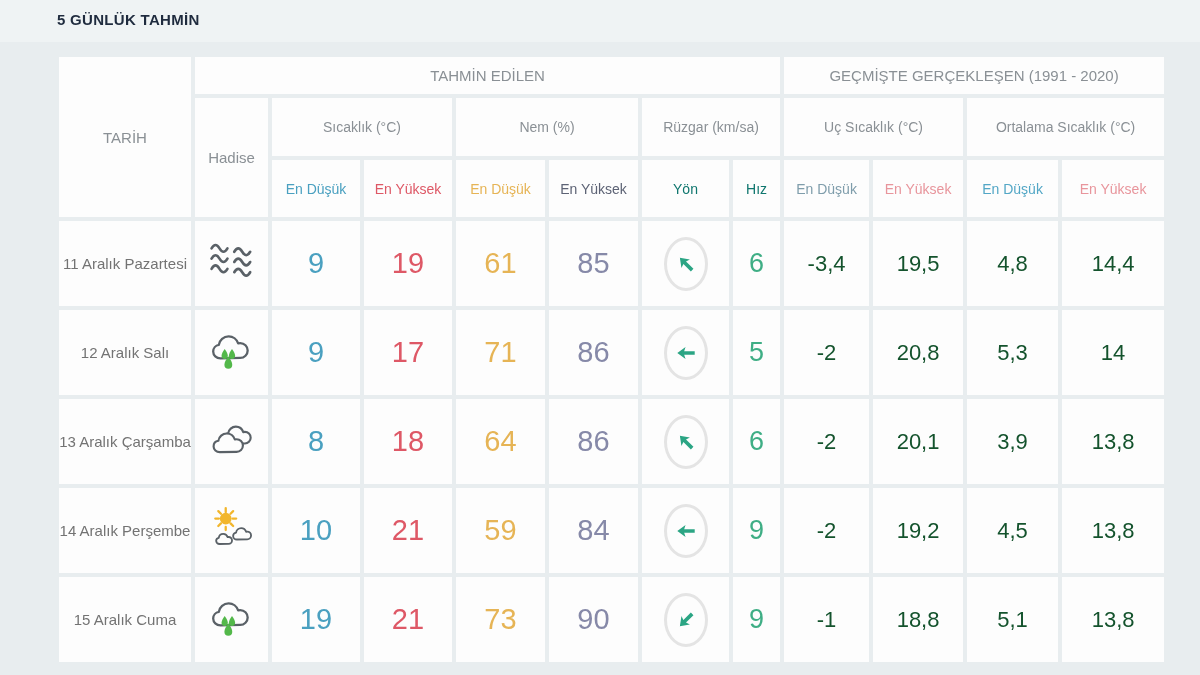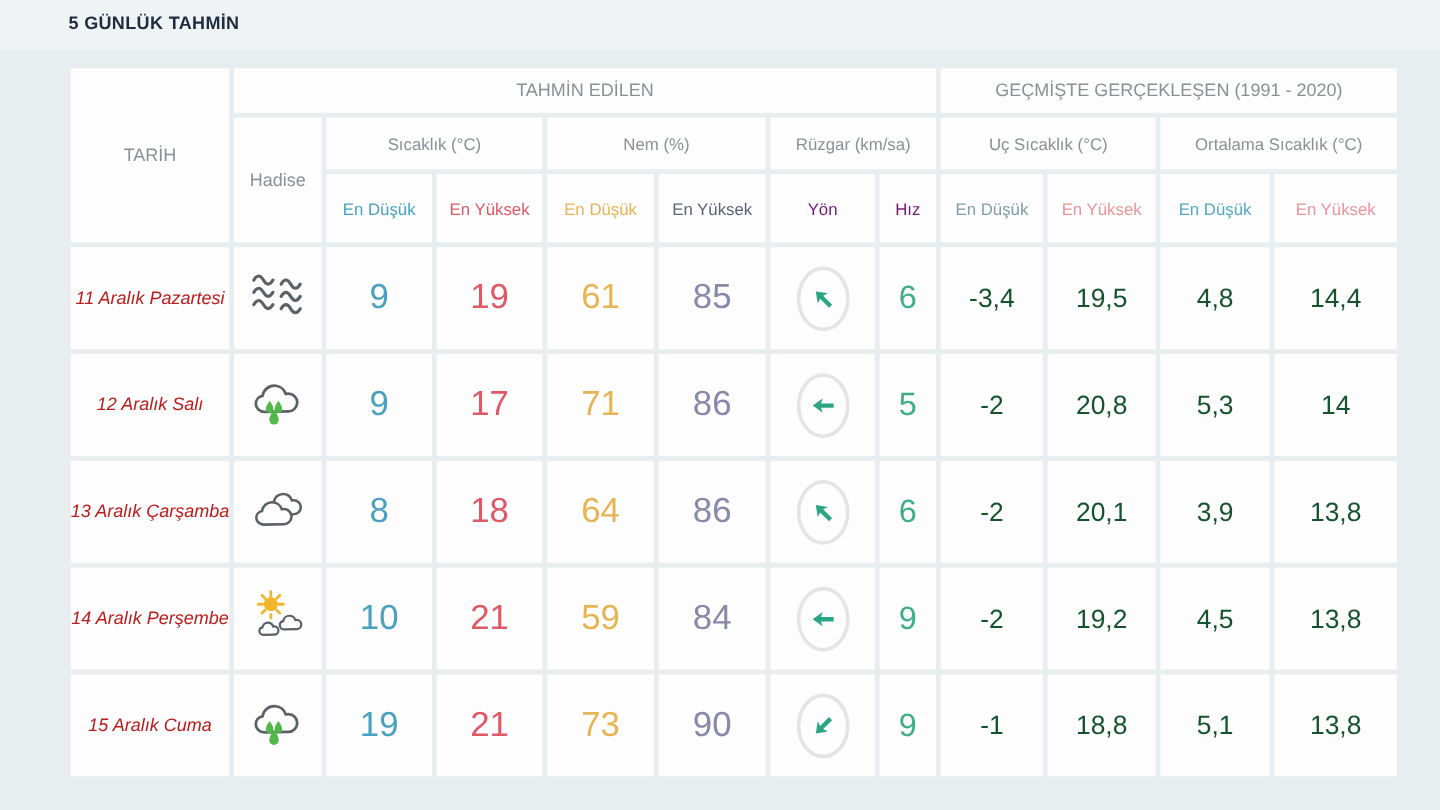--- a/index.html
+++ b/index.html
@@ -5,33 +5,33 @@
   html,body{margin:0;padding:0;}
   body{font-family:"Liberation Sans","DejaVu Sans",sans-serif;}
   .page{position:relative;width:1200px;height:675px;background:#e8edef;overflow:hidden;}
   .topband{position:absolute;left:0;top:0;width:100%;height:42px;background:#eff3f4;}
   .page-title{position:absolute;left:17px;top:11px;font-size:15px;font-weight:bold;
     color:#1f2b3e;letter-spacing:.3px;margin-left:40px;}
   table.forecast{position:absolute;left:55px;top:53px;width:1113px;border-collapse:separate;
     border-spacing:4px;table-layout:fixed;}
   td{background:#fdfdfd;text-align:center;vertical-align:middle;padding:0;overflow:hidden;}
   tr.band1 td{height:37px;}
-  tr.band2 td{height:43px;}
+  tr.band2 td{height:58px;}
   tr.band3 td{height:57px;}
   tr.datarow td{height:85px;}
   .hdr{color:#8a9095;font-size:15px;}
   .hdr-sm{color:#8a9095;font-size:14px;}
-  .date{color:#b91c1c;font-size:15px;font-style:italic;}
+  .date{color:#737373;font-size:15px;}
   .num{font-size:29px;font-weight:400;}
   .c-tempmin{color:#4aa0c0;}
   .c-tempmax{color:#de5866;}
   .c-hummin{color:#e6b455;}
   .c-hummax-h{color:#5d6375;}
   .c-hummax{color:#8689a8;}
-  .c-dir,.c-spd{color:#701a75;}
+  .c-dir,.c-spd{color:#0f766e;}
   .c-extmin{color:#7f9dab;}
   .c-extmax{color:#e8959c;}
   .c-avgmin{color:#53a7c6;}
   .c-avgmax{color:#e8959c;}
   .speed{color:#3fae85;font-size:27px;}
   .hist{color:#14532d;font-size:22px;}
   .sub{font-size:14px;}
   
   .wicon{display:inline-flex;width:52px;height:48px;align-items:center;justify-content:center;}
   .wicon svg{display:none;width:50px;height:46px;}

